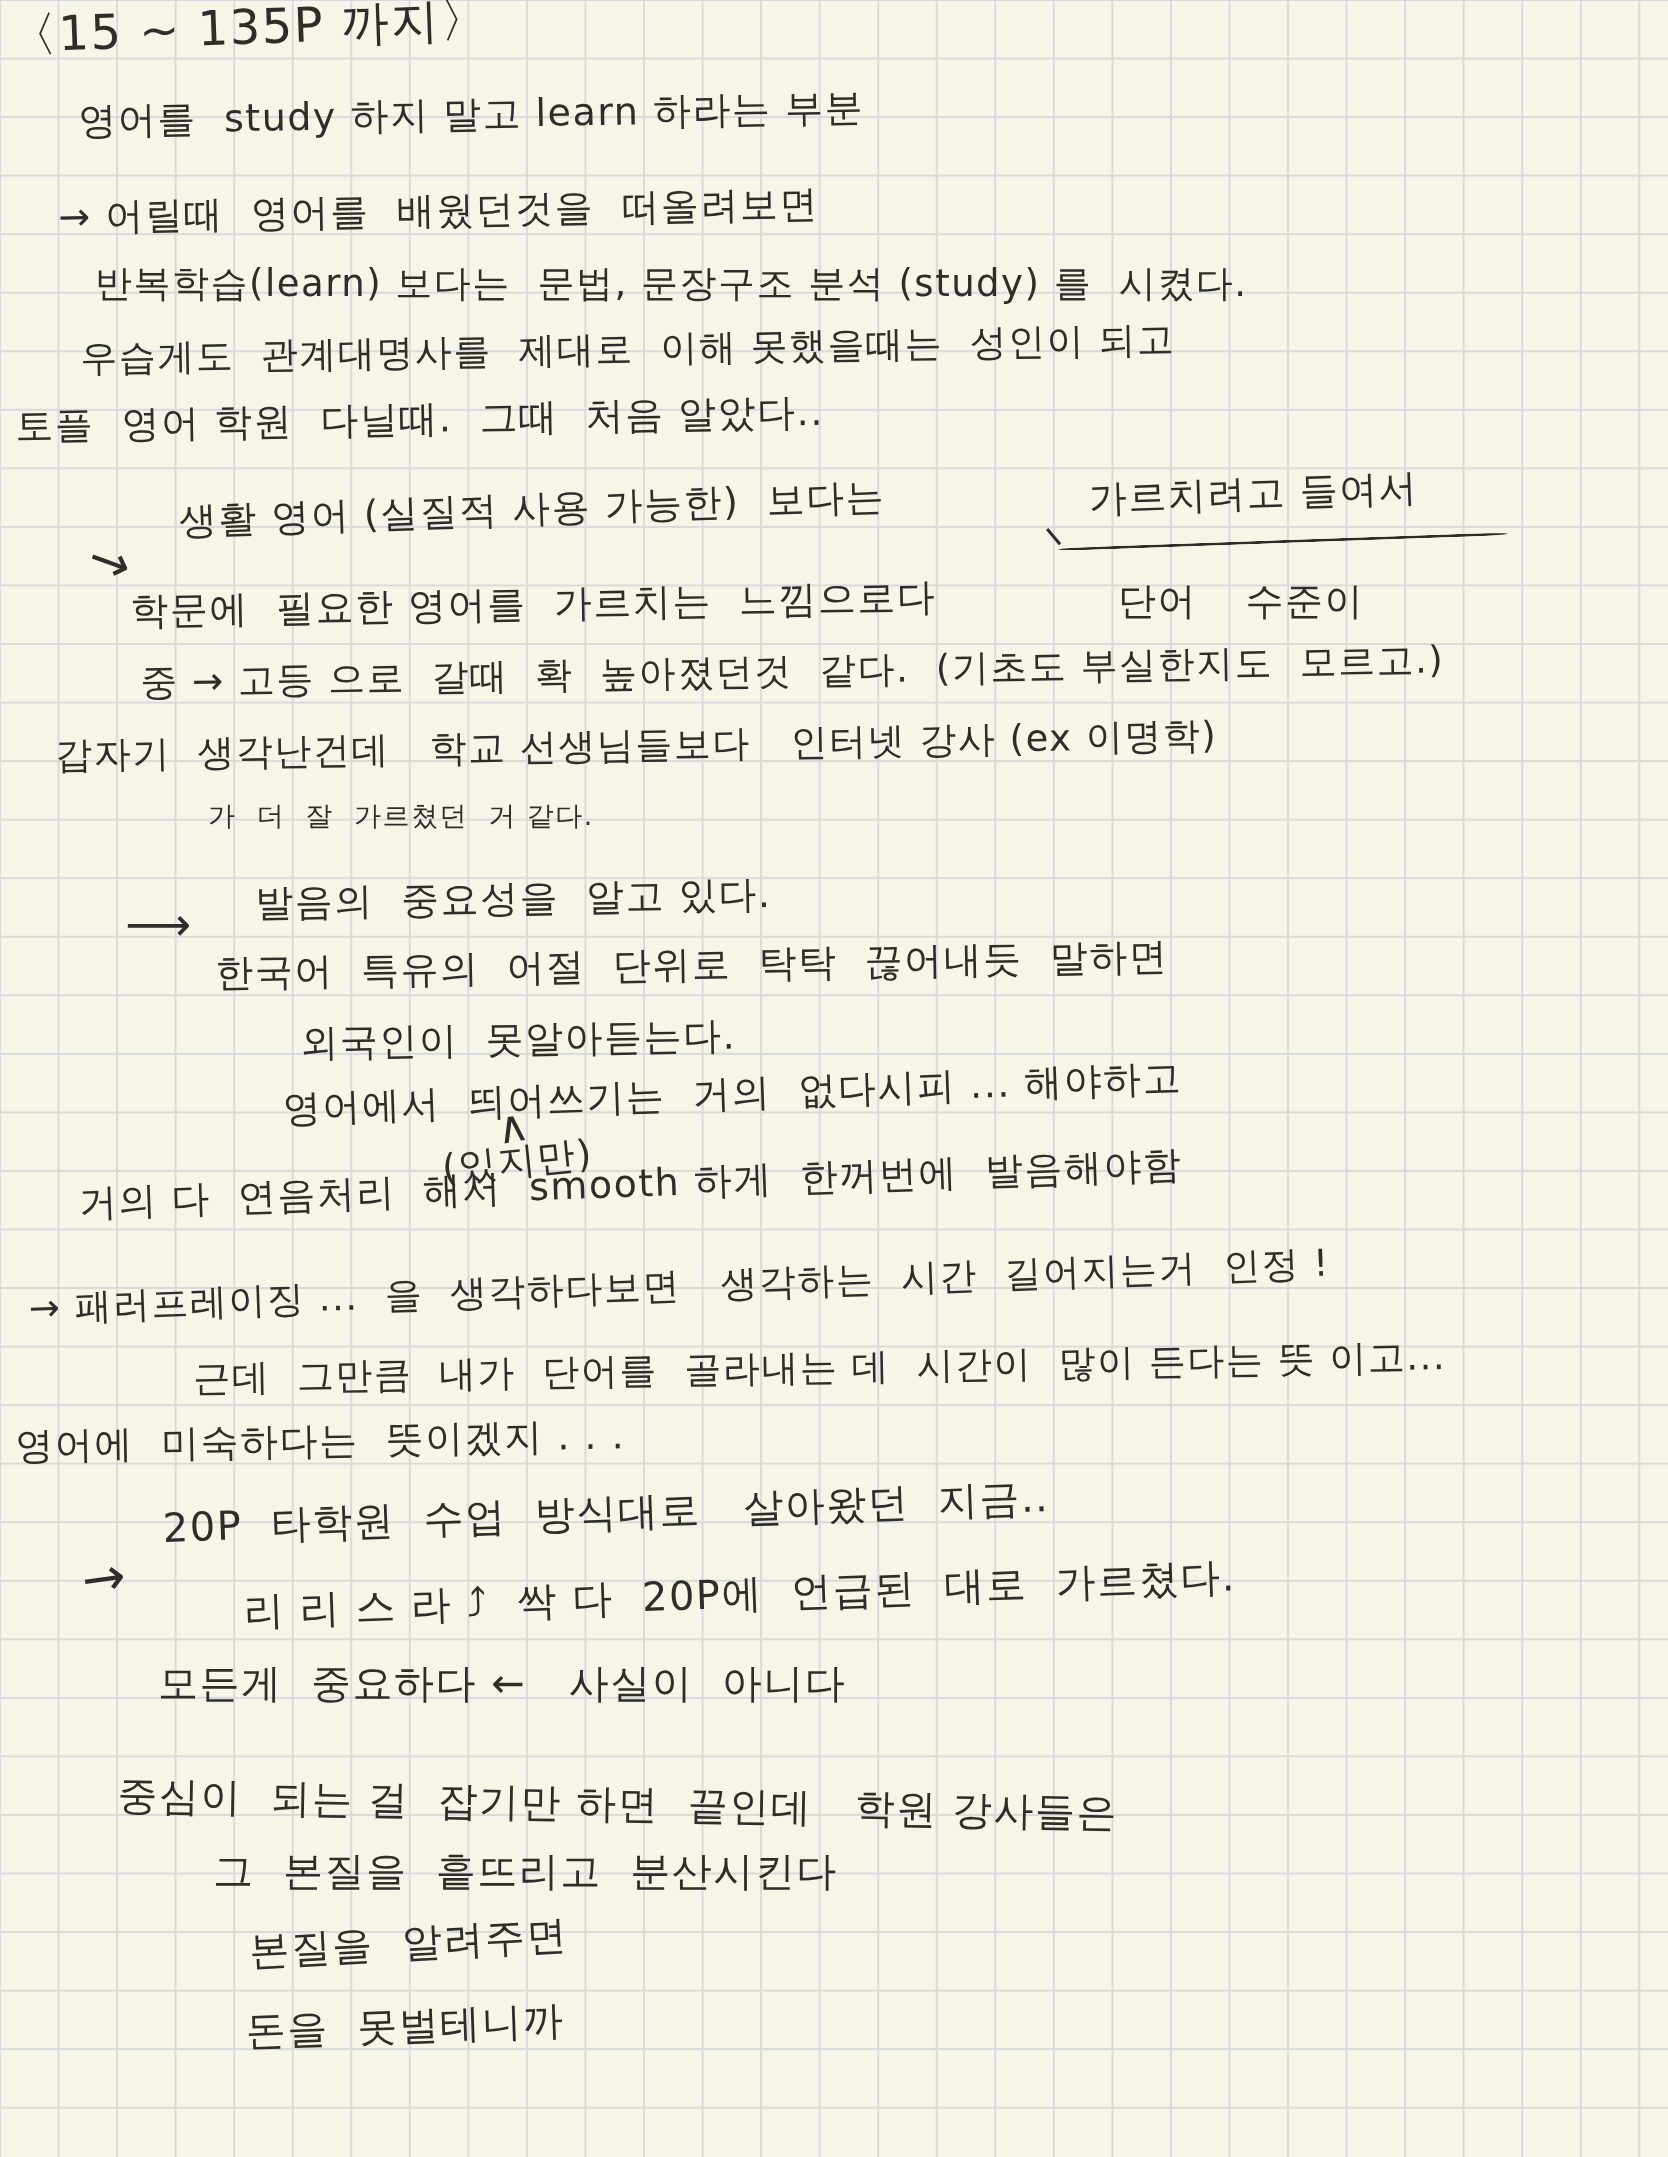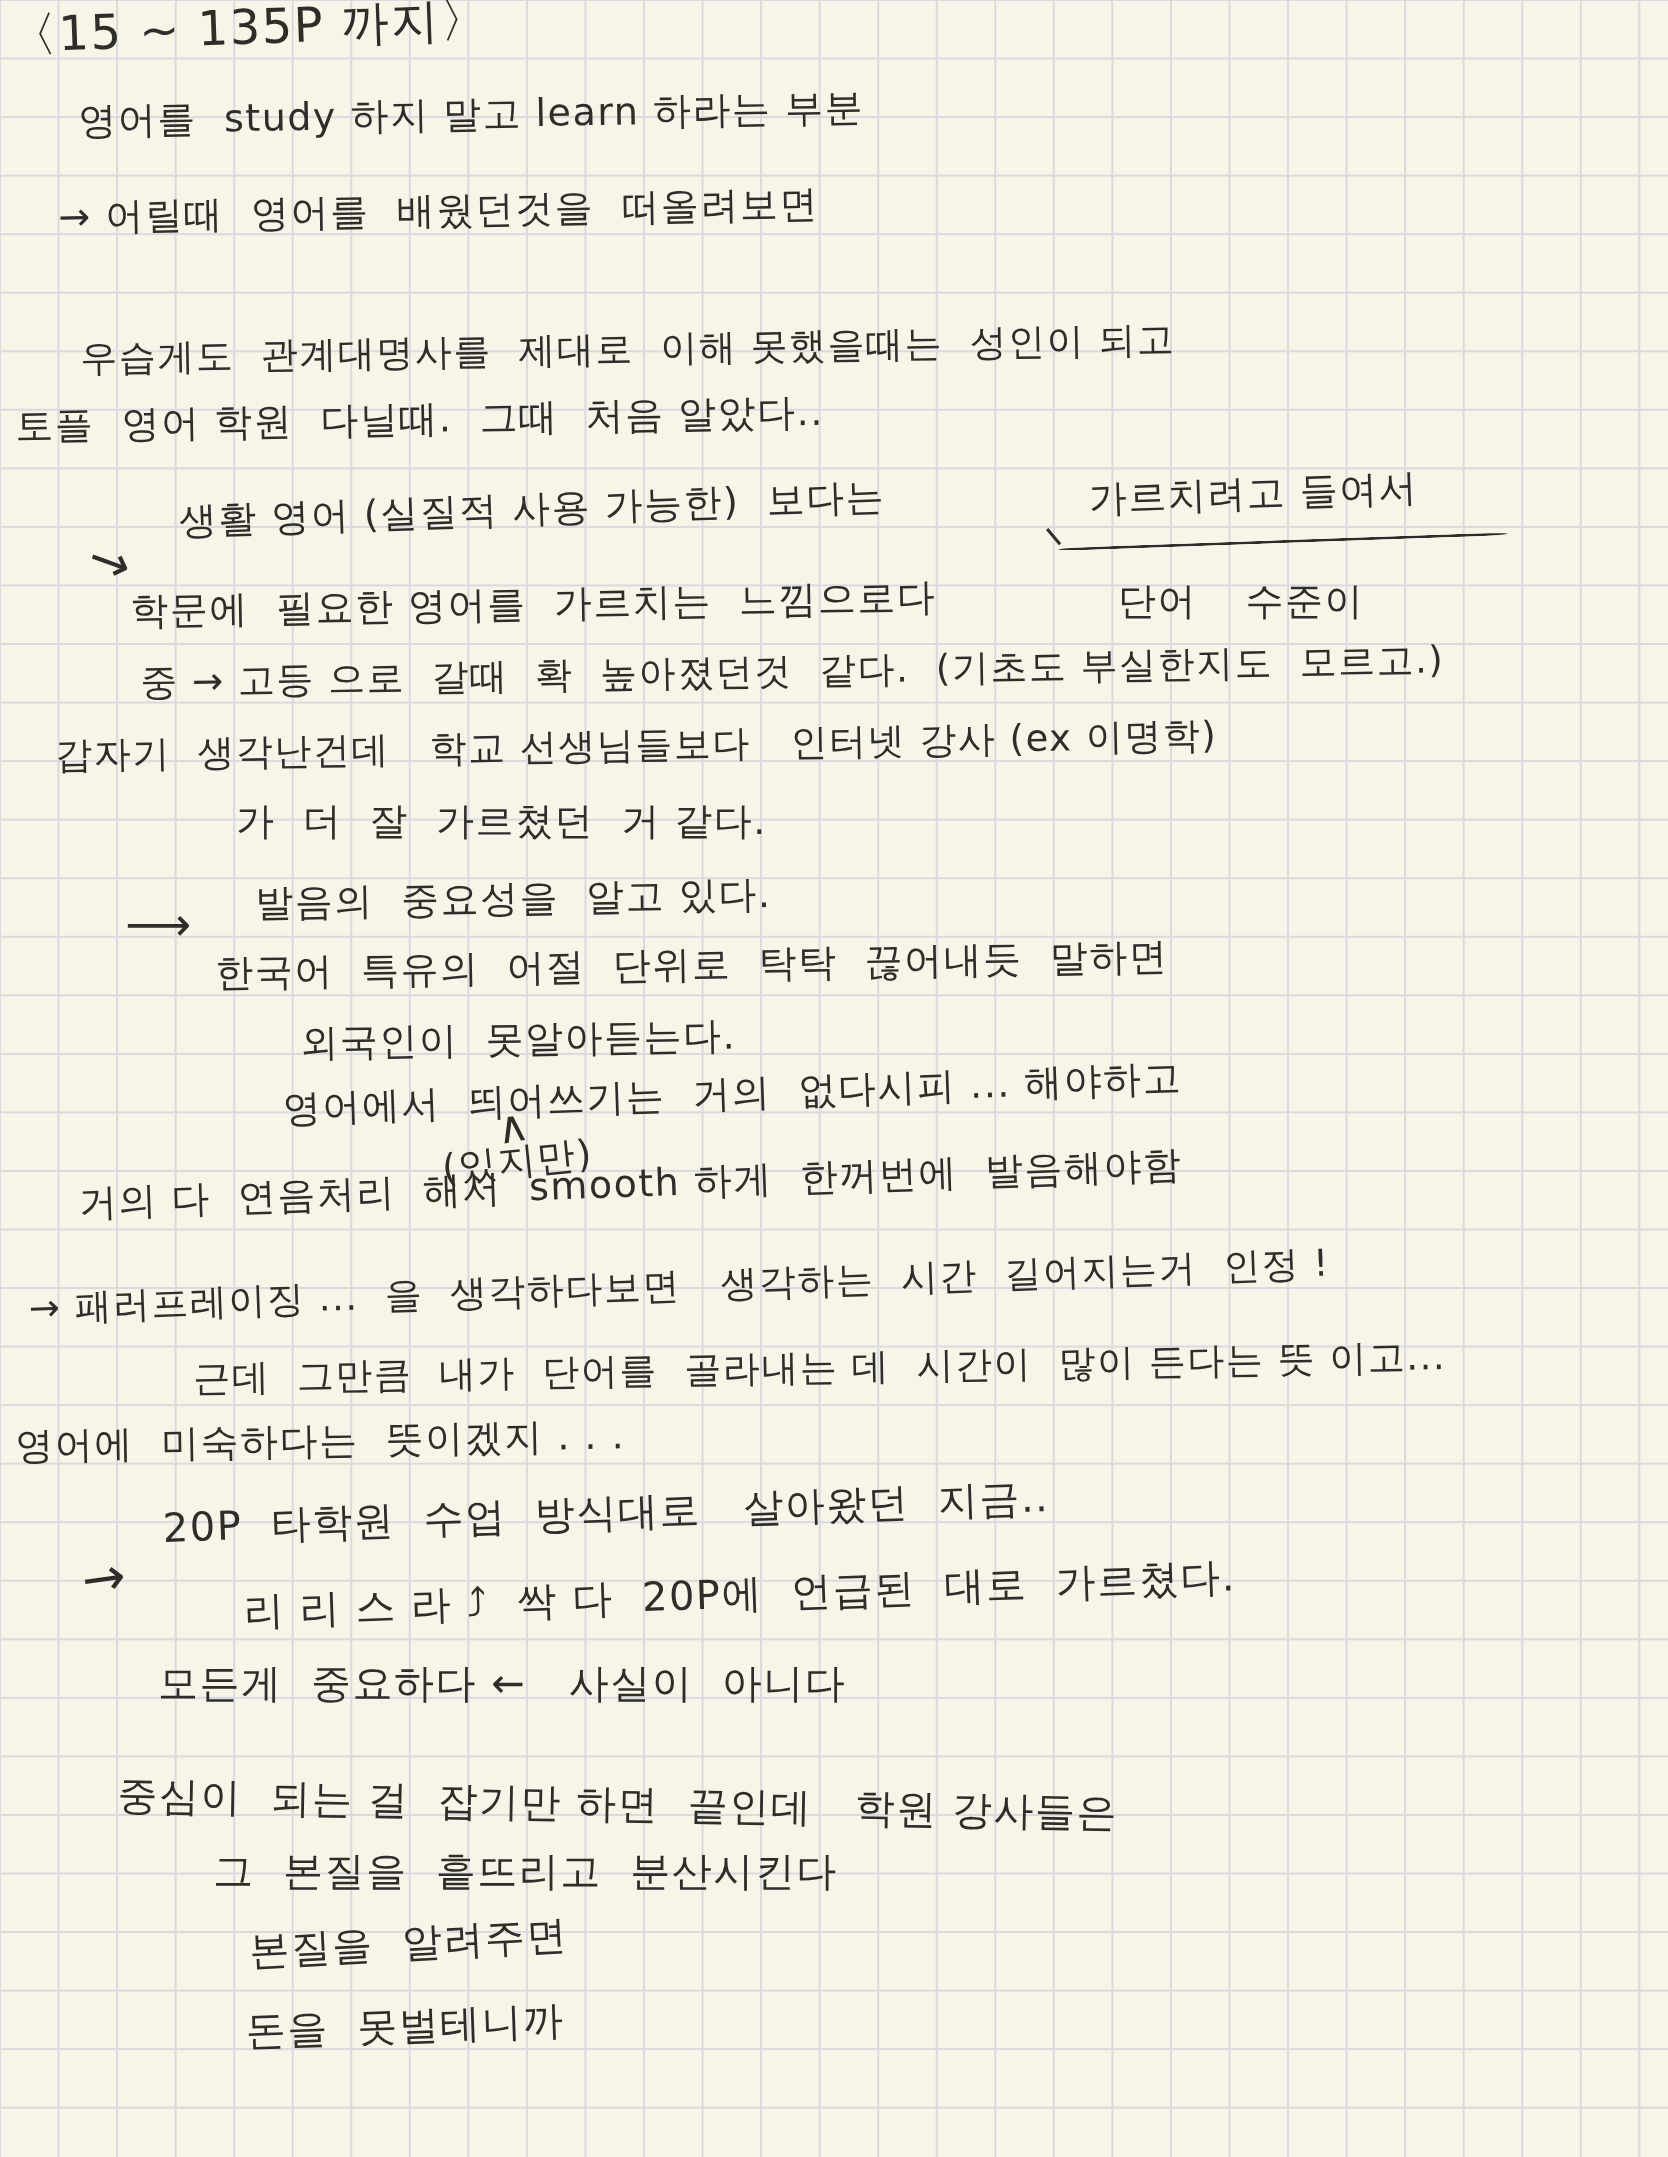--- a/index.html
+++ b/index.html
@@ -42,30 +42,31 @@
     transform: rotate(52deg);
   }
 </style>
 </head>
 <body>
 
 <div class="paper">
     <div class="hand" style="left: 8px; top: 8px; font-size: 48px; transform: rotate(-2deg); color: rgb(47, 45, 41);">〈15 ~ 135P 까지〉</div>
     <div class="hand" style="left: 78px; top: 100px; font-size: 38px; transform: rotate(-1deg); color: rgb(47, 45, 41);">영어를  study 하지 말고 learn 하라는 부분</div>
     <div class="hand" style="left: 58px; top: 196px; font-size: 38px; transform: rotate(-1deg); color: rgb(47, 45, 41);">→ 어릴때  영어를  배웠던것을  떠올려보면</div>
+    <div class="hand" style="left: 95px; top: 263px; font-size: 37px; transform: rotate(0deg); color: rgb(47, 45, 41);">반복학습(learn) 보다는  문법, 문장구조 분석 (study) 를  시켰다.</div>
     <div class="hand" style="left: 80px; top: 338px; font-size: 37px; transform: rotate(-1deg); color: rgb(47, 45, 41);">우습게도  관계대명사를  제대로  이해 못했을때는  성인이 되고</div>
     <div class="hand" style="left: 15px; top: 405px; font-size: 38px; transform: rotate(-1deg); color: rgb(47, 45, 41);">토플  영어 학원  다닐때.  그때  처음 알았다..</div>
     <div class="hand" style="left: 100px; top: 528px; font-size: 50px; transform: rotate(20deg); color: rgb(47, 45, 41);">→</div>
     <div class="hand" style="left: 178px; top: 500px; font-size: 38px; transform: rotate(-2deg); color: rgb(47, 45, 41);">생활 영어 (실질적 사용 가능한)  보다는</div>
     <div class="hand" style="left: 1088px; top: 478px; font-size: 38px; transform: rotate(-2deg); color: rgb(47, 45, 41);">가르치려고 들여서</div>
     <div class="hand" style="left: 130px; top: 590px; font-size: 38px; transform: rotate(-1deg); color: rgb(47, 45, 41);">학문에  필요한 영어를  가르치는  느낌으로다</div>
     <div class="hand" style="left: 1118px; top: 582px; font-size: 38px; transform: rotate(0deg); color: rgb(47, 45, 41); font-family: Liberation Mono, monospace;">단어  수준이</div>
     <div class="hand" style="left: 140px; top: 662px; font-size: 37px; transform: rotate(-1deg); color: rgb(47, 45, 41);">중 → 고등 으로  갈때  확  높아졌던것  같다.  (기초도 부실한지도  모르고.)</div>
     <div class="hand" style="left: 55px; top: 735px; font-size: 37px; transform: rotate(-1deg); color: rgb(47, 45, 41);">갑자기  생각난건데   학교 선생님들보다   인터넷 강사 (ex 이명학)</div>
-    <div class="hand" style="left: 208px; top: 800px; font-size: 38px; transform: rotate(0deg); color: rgb(47, 45, 41); margin-left: 28px;">가  더  잘  가르쳤던  거 같다.</div>
+    <div class="hand" style="left: 208px; top: 800px; font-size: 27px; transform: rotate(0deg); color: rgb(47, 45, 41);">가  더  잘  가르쳤던  거 같다.</div>
     <div class="hand" style="left: 125px; top: 898px; font-size: 46px; transform: rotate(0deg); color: rgb(47, 45, 41);">⟶</div>
     <div class="hand" style="left: 255px; top: 882px; font-size: 38px; transform: rotate(-1deg); color: rgb(47, 45, 41);">발음의  중요성을  알고 있다.</div>
     <div class="hand" style="left: 215px; top: 952px; font-size: 38px; transform: rotate(-1deg); color: rgb(47, 45, 41);">한국어  특유의  어절  단위로  탁탁  끊어내듯  말하면</div>
     <div class="hand" style="left: 300px; top: 1022px; font-size: 38px; transform: rotate(-1deg); color: rgb(47, 45, 41);">외국인이  못알아듣는다.</div>
     <div class="hand" style="left: 282px; top: 1088px; font-size: 38px; transform: rotate(-2deg); color: rgb(47, 45, 41);">영어에서  띄어쓰기는  거의  없다시피 ... 해야하고</div>
     <div class="hand" style="left: 492px; top: 1105px; font-size: 44px; transform: rotate(-10deg); color: rgb(47, 45, 41);">∧</div>
     <div class="hand" style="left: 440px; top: 1148px; font-size: 38px; transform: rotate(-6deg); color: rgb(47, 45, 41);">(있지만)</div>
     <div class="hand" style="left: 78px; top: 1182px; font-size: 38px; transform: rotate(-2deg); color: rgb(47, 45, 41);">거의 다  연음처리  해서  smooth 하게  한꺼번에  발음해야함</div>
     <div class="hand" style="left: 28px; top: 1288px; font-size: 37px; transform: rotate(-2deg); color: rgb(47, 45, 41);">→ 패러프레이징 ...  을  생각하다보면   생각하는  시간  길어지는거  인정 !</div>
     <div class="hand" style="left: 193px; top: 1358px; font-size: 37px; transform: rotate(-1deg); color: rgb(47, 45, 41);">근데  그만큼  내가  단어를  골라내는 데  시간이  많이 든다는 뜻 이고...</div>

